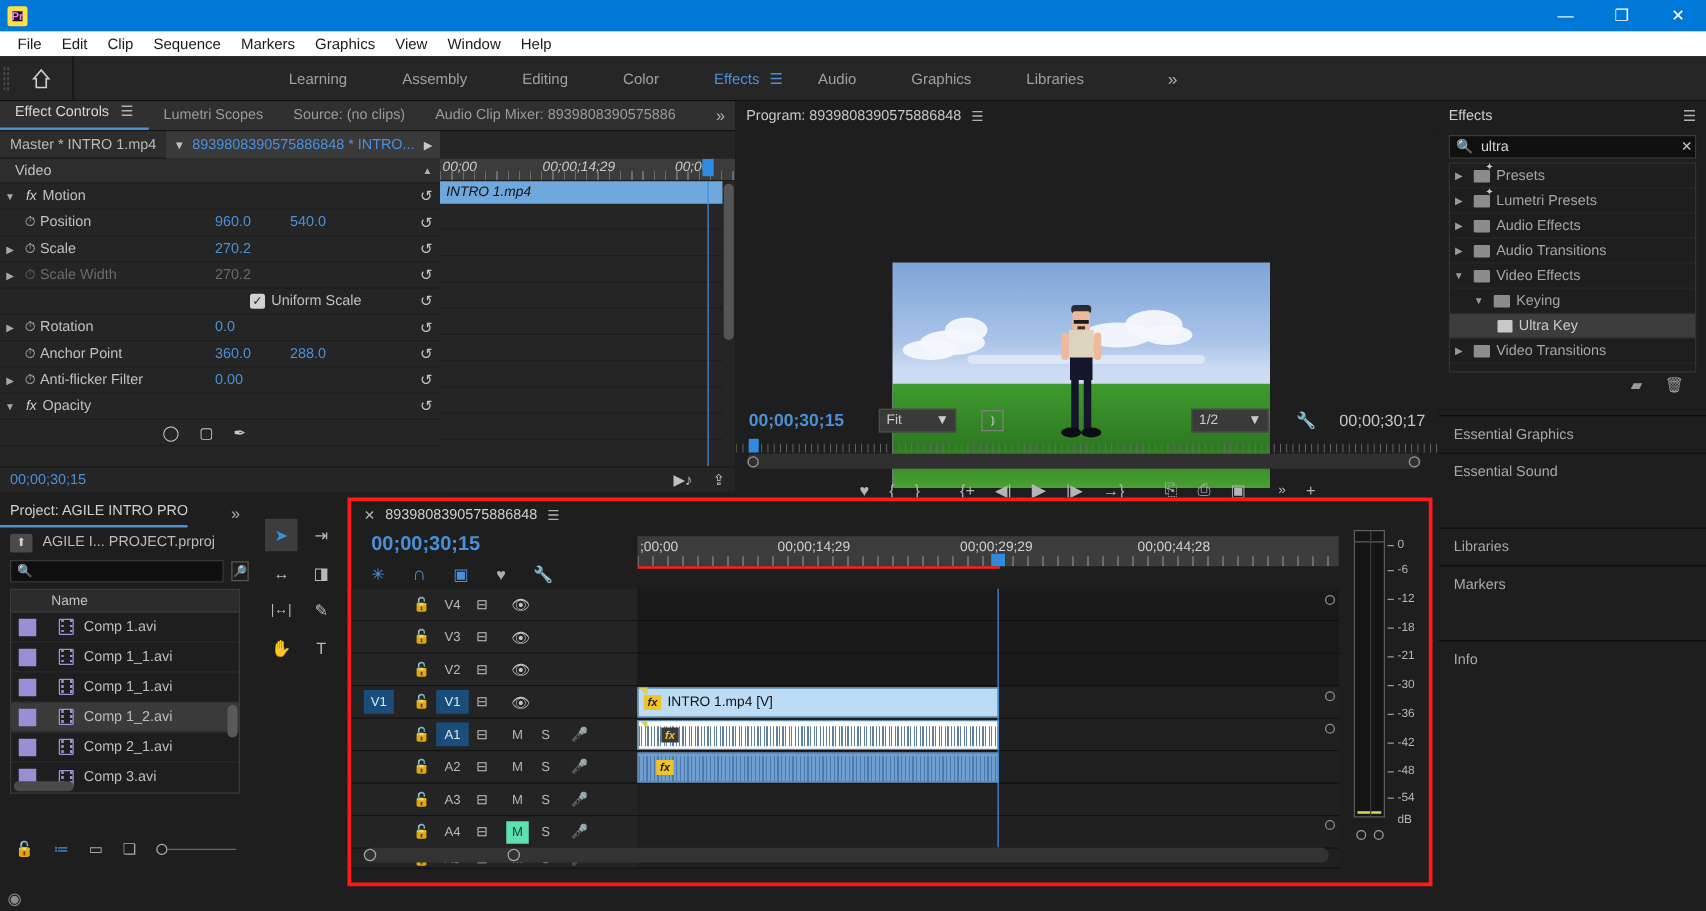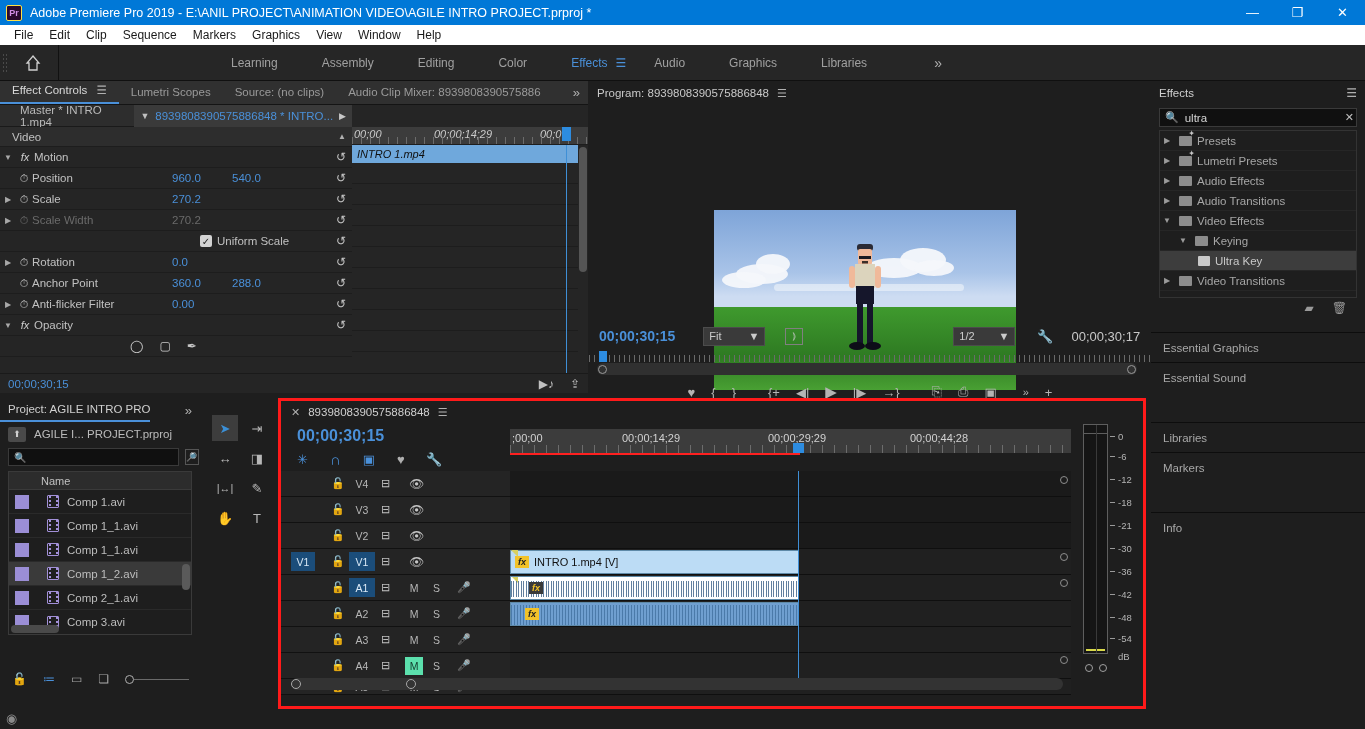--- a/index.html
+++ b/index.html
@@ -13,21 +13,21 @@
   }
   .app { position: relative; width: 1365px; height: 729px; }
 
   
   .titlebar {
     position: absolute; top: 0; left: 0; width: 1365px; height: 25px;
     background: #0078d7; display: flex; align-items: center;
   }
   .title-logo {
     width: 16px; height: 16px; margin-left: 6px; margin-right: 8px;
-    background: #2a0a2e; border: 1px solid #fde047; border-radius: 2px;
+    background: #2a0a2e; border: 4px solid #fde047; border-radius: 2px;
     color: #d48fe8; font-size: 9px; font-weight: bold;
     display: flex; align-items: center; justify-content: center;
   }
   .title-text { color: #fff; font-size: 12.5px; white-space: nowrap; }
   .win-btns { position: absolute; right: 0; top: 0; height: 25px; display: flex; }
   .win-btn {
     width: 45px; height: 25px; display: flex; align-items: center; justify-content: center;
     color: #fff; font-size: 13px;
   }
 
@@ -75,21 +75,21 @@
   .ptab .hamb { margin-left: 6px; color: #b0b0b0; }
   .ptab-more { margin-left: auto; color: #b0b0b0; padding: 0 8px; line-height: 23px; font-size: 13px; }
 
   
   #effectControls { left: 0; top: 81px; width: 588px; height: 312px; background: #252525; }
   .ec-body { position: relative; height: 288px; background: #252525; }
   .ec-clipbar {
     height: 22px; display: flex; align-items: center; background: #2d2d2d;
     border-bottom: 1px solid #1a1a1a; width: 352px;
   }
-  .ec-master { font-size: 11.5px; color: #b9b9b9; padding: 0 8px; margin-left: 12px; }
+  .ec-master { font-size: 11.5px; color: #b9b9b9; padding: 0 8px; }
   .ec-dd {
     background: #3a3a3a; height: 22px; display:flex; align-items:center; gap:6px;
     padding: 0 6px; flex: 1;
   }
   .ec-dd .chev { color: #c0c0c0; font-size: 9px; }
   .ec-dd .seqname { color: #4a90d9; font-size: 11.5px; white-space: nowrap; overflow: hidden; }
   .ec-dd .play { margin-left: auto; color: #c8c8c8; font-size: 9px; }
 
   .ec-left { position: absolute; left: 0; top: 22px; width: 352px; bottom: 0; overflow: hidden; }
   .ec-rowhdr {
@@ -443,21 +443,20 @@
   }
   .tl-hscroll .k.k2 { margin-left: 105px; }
 </style>
 </head>
 <body>
 
 <div class="app">
 
   <div class="titlebar">
     <div class="title-logo">Pr</div>
-    <div class="title-text">Adobe Premiere Pro 2019 - E:\ANIL PROJECT\ANIMATION VIDEO\AGILE INTRO PROJECT.prproj *</div>
     <div class="win-btns">
       <div class="win-btn">—</div>
       <div class="win-btn">❐</div>
       <div class="win-btn close">✕</div>
     </div>
   </div>
 
   <div class="menubar">
     <div class="menu-item">File</div>
     <div class="menu-item">Edit</div>

